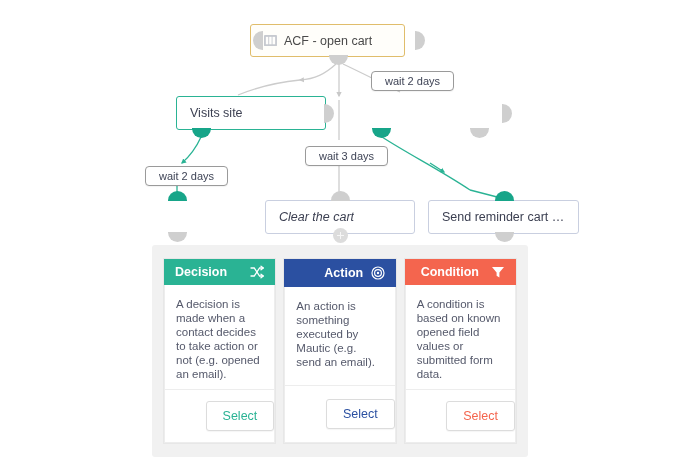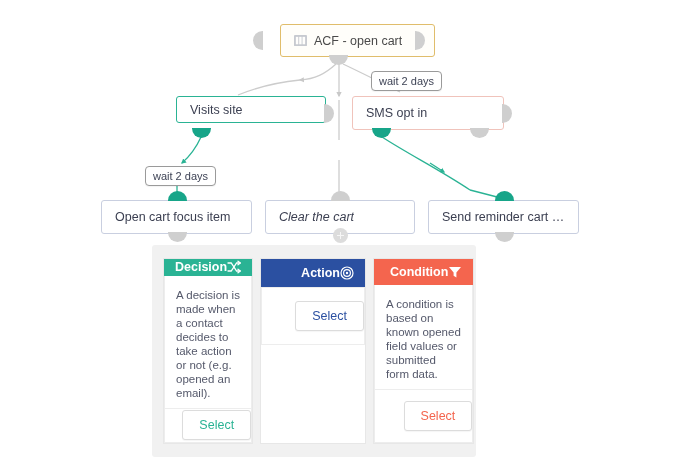--- a/index.html
+++ b/index.html
@@ -59,28 +59,28 @@
     content:"";width:1.6px;height:7px;background:#f6f6f6;position:absolute;
   }
 
   
   .edge-label{
     position:absolute;z-index:9;
     background:#ffffff;
     border:1px solid #9a9a9a;
     border-radius:4px;
     font-size:11px;color:#3f4456;
-    padding:3px 7px;
+    padding:3px 13px;
     white-space:nowrap;
     box-shadow:0 1px 1px rgba(0,0,0,.05);
   }
 
   
   #type-panel{
-    position:absolute;left:152px;top:245px;width:324px;height:212px;
+    position:absolute;left:152px;top:245px;width:376px;height:212px;
     background:#f1f1f1;
     border-radius:3px;
     box-sizing:border-box;
     padding:14px 12px;
     display:flex;gap:9px;
     z-index:20;
   }
   .type-card{
     flex:1 1 0;
     background:#ffffff;
@@ -161,54 +161,49 @@
 
   <div class="handle top green" style="left:168px;top:191px;"></div>
   <div class="handle bottom" style="left:168px;top:232px;"></div>
 
   <div class="handle top" style="left:331px;top:191px;"></div>
   <div class="handle plus" style="left:333px;top:228px;"></div>
 
   <div class="handle top green" style="left:495px;top:191px;"></div>
   <div class="handle bottom" style="left:495px;top:232px;"></div>
 
-  <div class="node root" style="left:280px;top:24px;width:155px;height:33px;">
+  <div class="node root" style="left:250px;top:24px;width:155px;height:33px;">
     <span class="node-icon">
       <svg viewBox="0 0 14 12" xmlns="http://www.w3.org/2000/svg">
         <rect x="0" y="0" width="14" height="12" rx="1" fill="#9aa0ae"></rect>
         <rect x="2" y="2" width="2.6" height="8" fill="#ffffff"></rect>
         <rect x="5.6" y="2" width="2.6" height="8" fill="#ffffff"></rect>
         <rect x="9.2" y="2" width="2.8" height="8" fill="#ffffff"></rect>
       </svg>
     </span>
     <span class="node-label">ACF - open cart</span>
   </div>
 
-  <div class="node teal" style="left:176px;top:96px;width:150px;height:27px;">
+  <div class="node teal" style="left:176px;top:96px;width:150px;height:34px;">
     <span class="node-label">Visits site</span>
   </div>
 
-  <div class="node pink" style="left:352px;top:96px;width:152px;height:34px;">
-    <span class="node-label">SMS opt in</span>
-  </div>
-
-  <div class="node" style="left:101px;top:200px;width:151px;height:34px;">
-    <span class="node-label">Open cart focus item</span>
-  </div>
+
 
   <div class="node" style="left:265px;top:200px;width:150px;height:34px;font-style:italic;">
     <span class="node-label">Clear the cart</span>
   </div>
 
   <div class="node" style="left:428px;top:200px;width:151px;height:34px;">
     <span class="node-label">Send reminder cart SMS</span>
   </div>
 
   <div class="edge-label" style="left:371px;top:71px;">wait 2 days</div>
   <div class="edge-label" style="left:145px;top:166px;">wait 2 days</div>
+  <div class="edge-label" style="left:305px;top:146px;">wait 3 days</div>
 
   <div id="type-panel">
 
     <div class="type-card">
       <div class="type-head" style="background:#2ab394;">
         <span>Decision</span>
         <span class="hd-icon">
           <svg viewBox="0 0 14 14" xmlns="http://www.w3.org/2000/svg" fill="none" stroke="#ffffff" stroke-width="1.3" stroke-linecap="round">
             <path d="M1,3 L4.2,3 L9.6,11 L13,11"></path>
             <path d="M1,11 L4.2,11 L9.6,3 L13,3"></path>
@@ -227,20 +222,21 @@
       <div class="type-head" style="background:#2b50a1;padding-left:40px;">
         <span>Action</span>
         <span class="hd-icon">
           <svg viewBox="0 0 14 14" xmlns="http://www.w3.org/2000/svg" fill="none" stroke="#ffffff" stroke-width="1.2">
             <circle cx="7" cy="7" r="6"></circle>
             <circle cx="7" cy="7" r="3.4"></circle>
             <circle cx="7" cy="7" r="1.2" fill="#ffffff" stroke="none"></circle>
           </svg>
         </span>
       </div>
+      <div class="type-body">An action is something executed by Mautic (e.g. send an email).</div>
       <div class="type-foot">
         <button class="select-btn" style="color:#2b50a1;">Select</button>
       </div>
     </div>
 
     <div class="type-card">
       <div class="type-head" style="background:#f4654e;padding-left:16px;">
         <span>Condition</span>
         <span class="hd-icon">
           <svg viewBox="0 0 14 14" xmlns="http://www.w3.org/2000/svg">

